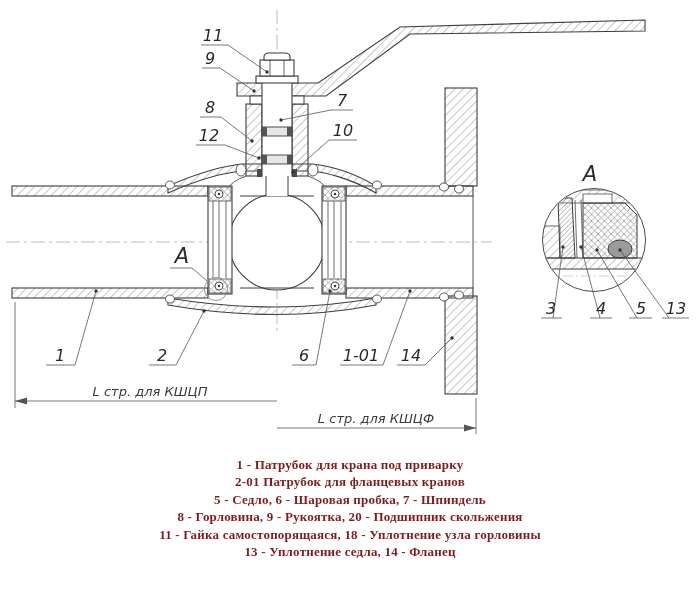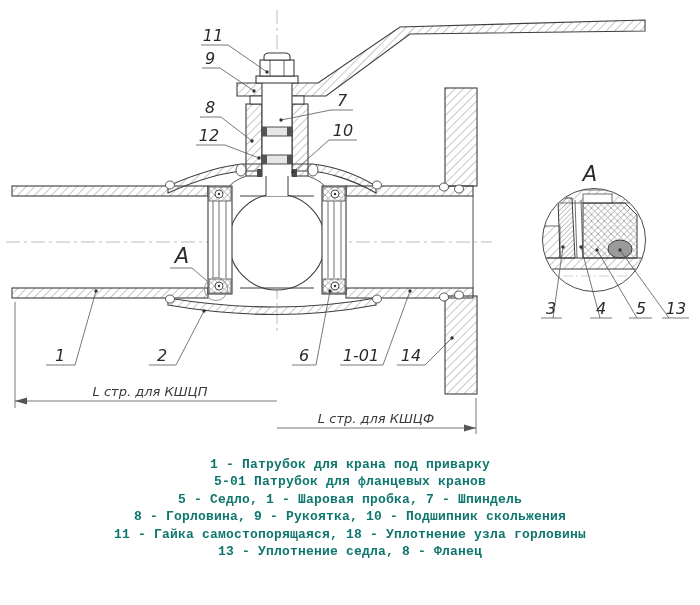--- a/index.html
+++ b/index.html
@@ -28,25 +28,25 @@
     font-family:"DejaVu Sans", sans-serif;
     font-style:italic;
     font-size:13px;
     fill:#3a3a3a;
   }
   #legend{
     position:absolute;
     left:0; top:456px;
     width:700px;
     text-align:center;
-    font-family:Liberation Mono, monospace;
+    font-family:Liberation Serif, serif;
     font-weight:bold;
     font-size:13px;
     line-height:17.4px;
-    color:#0f766e;
+    color:#7f1d1d;
     letter-spacing:0.2px;
   }
 </style>
 </head>
 <body>
 
 <div id="stage">
 <svg width="700" height="605" viewBox="0 0 700 605">
   <defs>
     <pattern id="h45" width="6" height="6" patternUnits="userSpaceOnUse" patternTransform="rotate(45)">
@@ -275,18 +275,18 @@
     <text class="callout" x="551" y="314">3</text>
     <text class="callout" x="601" y="314">4</text>
     <text class="callout" x="641" y="314">5</text>
     <text class="callout" x="676" y="314">13</text>
   </g>
 </svg>
 </div>
 
 <div id="legend">
   <div>1 - Патрубок для крана под приварку</div>
-  <div>5-01 Патрубок для фланцевых кранов</div>
-  <div>5 - Седло, 1 - Шаровая пробка, 7 - Шпиндель</div>
-  <div>8 - Горловина, 9 - Рукоятка, 10 - Подшипник скольжения</div>
+  <div>2-01 Патрубок для фланцевых кранов</div>
+  <div>5 - Седло, 6 - Шаровая пробка, 7 - Шпиндель</div>
+  <div>8 - Горловина, 9 - Рукоятка, 20 - Подшипник скольжения</div>
   <div>11 - Гайка самостопорящаяся, 18 - Уплотнение узла горловины</div>
-  <div>13 - Уплотнение седла, 8 - Фланец</div>
+  <div>13 - Уплотнение седла, 14 - Фланец</div>
 </div>
 
 </body></html>

